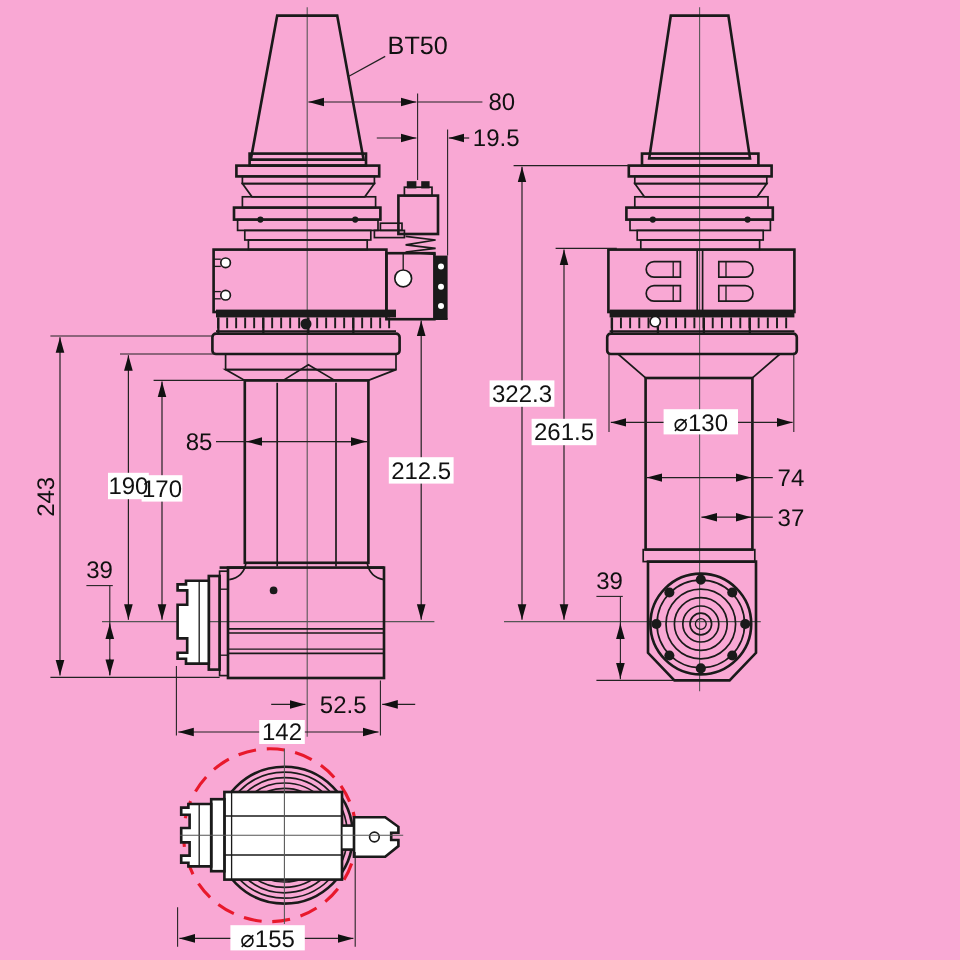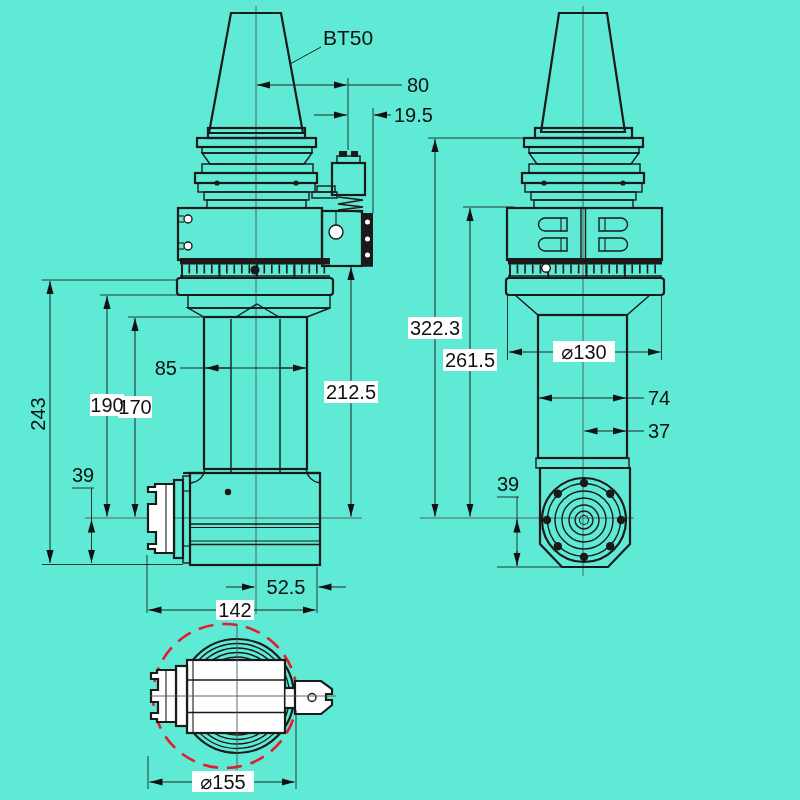--- a/index.html
+++ b/index.html
@@ -1,16 +1,16 @@
 <!DOCTYPE html>
 <html><head>
 <meta charset="utf-8">
 <style>
   html,body{margin:0;padding:0;background:#fff;}
-  .stage{width:800px;height:800px;position:relative;background:#5eead4;}
+  .stage{width:800px;height:800px;position:relative;background:#f9a8d4;}
   svg{display:block;}
   .ol{fill:none;stroke:#1a1a1a;stroke-width:2.2;}
   .ow{fill:#fff;stroke:#1a1a1a;stroke-width:2.2;}
   .m{fill:none;stroke:#1a1a1a;stroke-width:1.4;}
   .mw{fill:#fff;stroke:#1a1a1a;stroke-width:1.4;}
   .t{fill:none;stroke:#1a1a1a;stroke-width:1.1;}
   .fb{fill:#1a1a1a;stroke:none;}
   .cl{fill:none;stroke:#555;stroke-width:0.9;}
   .dim{fill:none;stroke:#222;stroke-width:1;}
   .ext{fill:none;stroke:#222;stroke-width:0.9;}

